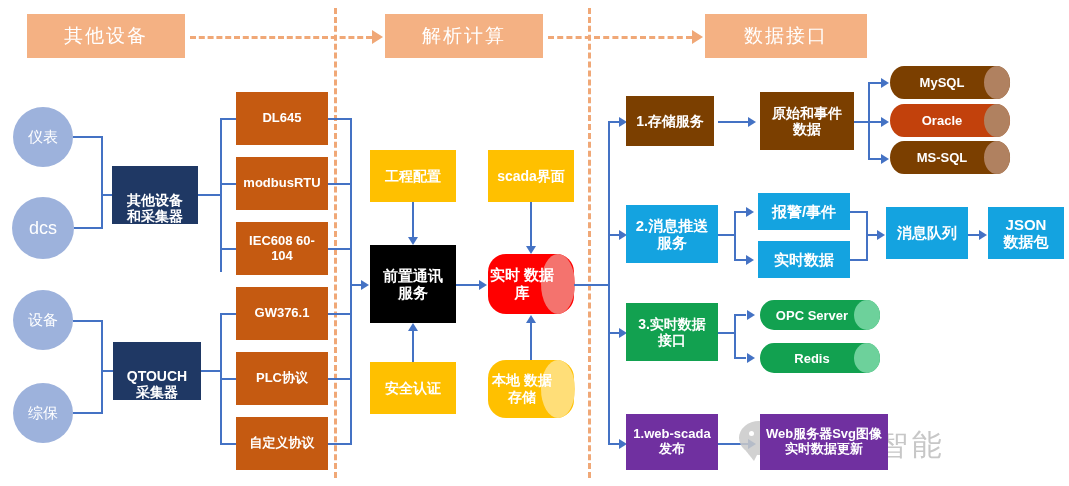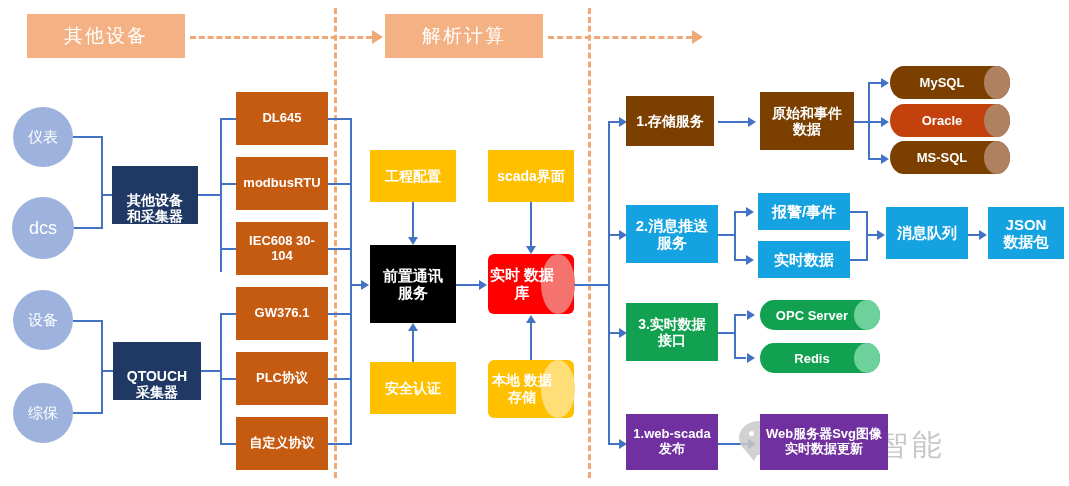--- a/index.html
+++ b/index.html
@@ -50,21 +50,21 @@
   .blue{background:#000000;font-size:15px;}
 
   
   .brown{background:#7B3F00;font-size:14px;}
   .cyan{background:#14A3E0;font-size:15px;}
   .green{background:#12A150;font-size:14px;}
   .purple{background:#7030A0;font-size:14px;}
 
   
   .cylv{
-    border-radius:6px;
+    border-radius:18px;
     position:absolute;
     display:flex;align-items:center;justify-content:center;
     color:#fff;font-weight:bold;text-align:center;line-height:1.2;
   }
   .cylv .cap{
     position:absolute;right:-1px;top:0;bottom:0;width:34px;
     border-radius:50%;
   }
   .cylv .label{position:relative;z-index:4;margin-right:18px;}
 
@@ -138,20 +138,23 @@
   <div class="flowarrow" style="left:372px;top:30px;"></div>
   <div class="flowline" style="left:548px;top:36px;width:144px;"></div>
   <div class="flowarrow" style="left:692px;top:30px;"></div>
 
   <div class="abs node banner" style="left:27px;top:14px;width:158px;height:44px;">
     <span>其他设备</span>
   </div>
   <div class="abs node banner" style="left:385px;top:14px;width:158px;height:44px;">
     <span>解析计算</span>
   </div>
+  <div class="abs node banner" style="left:705px;top:14px;width:162px;height:44px;">
+    <span>数据接口</span>
+  </div>
 
   <div class="abs node circle" style="left:13px;top:107px;width:60px;height:60px;">
     <span>仪表</span>
   </div>
   <div class="abs node circle" style="left:12px;top:197px;width:62px;height:62px;">
     <span style="font-size:18px;">dcs</span>
   </div>
   <div class="abs node circle" style="left:13px;top:290px;width:60px;height:60px;">
     <span>设备</span>
   </div>
@@ -194,21 +197,21 @@
   <div class="ln lnh" style="left:220px;top:378px;width:16px;"></div>
   <div class="ln lnh" style="left:220px;top:443px;width:16px;"></div>
 
   <div class="abs node proto" style="left:236px;top:92px;width:92px;height:53px;">
     <span>DL645</span>
   </div>
   <div class="abs node proto" style="left:236px;top:157px;width:92px;height:53px;">
     <span>modbusRTU</span>
   </div>
   <div class="abs node proto" style="left:236px;top:222px;width:92px;height:53px;">
-    <span>IEC608 30-104</span>
+    <span>IEC608 60-104</span>
   </div>
   <div class="abs node proto" style="left:236px;top:287px;width:92px;height:53px;">
     <span>GW376.1</span>
   </div>
   <div class="abs node proto" style="left:236px;top:352px;width:92px;height:53px;">
     <span>PLC协议</span>
   </div>
   <div class="abs node proto" style="left:236px;top:417px;width:92px;height:53px;">
     <span>自定义协议</span>
   </div>

